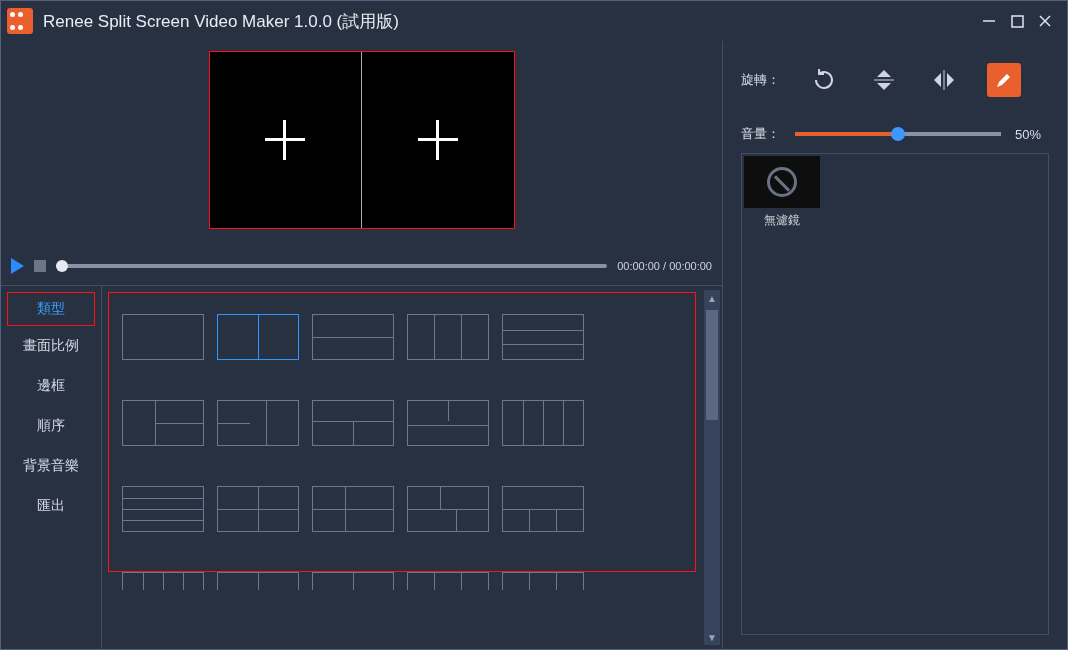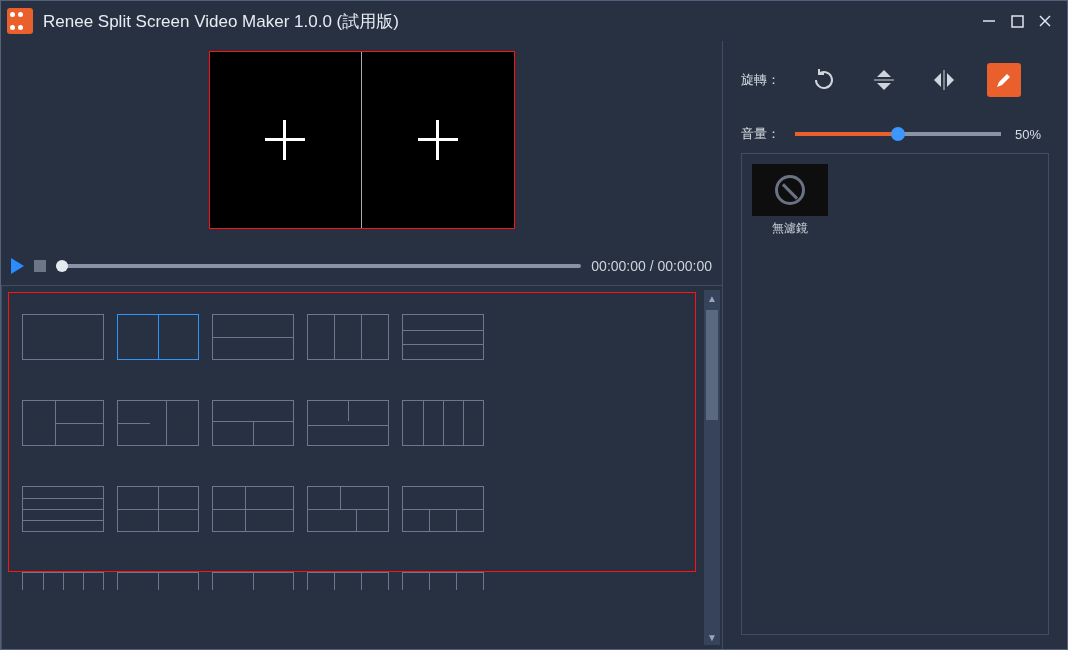--- a/index.html
+++ b/index.html
@@ -111,21 +111,21 @@
     border-radius:2px;
     position:relative;
   }
   .timeline::before {
     content:"";
     position:absolute;
     left:0; top:-4px;
     width:12px;height:12px;border-radius:50%;
     background:#e5e9f0;
   }
-  .time-text { font-size:14px; white-space:nowrap; }
+  .time-text { font-size:11px; white-space:nowrap; }
 
   .lower {
     flex:1;
     display:flex;
     border-top:1px solid #414d62;
     margin-top:4px;
     overflow:hidden;
   }
   .tabs {
     width:100px;
@@ -227,21 +227,21 @@
   }
   .volume-thumb {
     position:absolute; left:50%; top:-5px;
     width:14px;height:14px;border-radius:50%;
     background:#3d97ff;
     transform:translateX(-50%);
   }
   .filter-box {
     flex:1;
     border:1px solid #414d62;
-    padding:10px;
+    padding:2px;
     min-height:0;
   }
   .filter-item {
     width:76px;
     text-align:center;
     color:#cfd4dd;
     font-size:12px;
   }
   .filter-thumb {
     width:76px;height:52px;
@@ -303,20 +303,28 @@
       <div class="playbar">
         <div class="play-btn"></div>
         <div class="stop-btn"></div>
         <div class="timeline"></div>
         <div class="time-text">
           <span>00:00:00</span> / <span>00:00:00</span>
         </div>
       </div>
 
       <div class="lower">
+        <div class="tabs">
+          <div class="tab active">類型</div>
+          <div class="tab">畫面比例</div>
+          <div class="tab">邊框</div>
+          <div class="tab">順序</div>
+          <div class="tab">背景音樂</div>
+          <div class="tab">匯出</div>
+        </div>
 
         <div class="template-area">
           <div class="red-box" style="left:6px;top:6px;right:26px;height:280px;"></div>
           <div class="template-scroll">
             <div class="template-grid">
 
               <div class="tpl"></div>
               <div class="tpl sel">
                   <span class="v" style="left:50%"></span>
                 </div>

